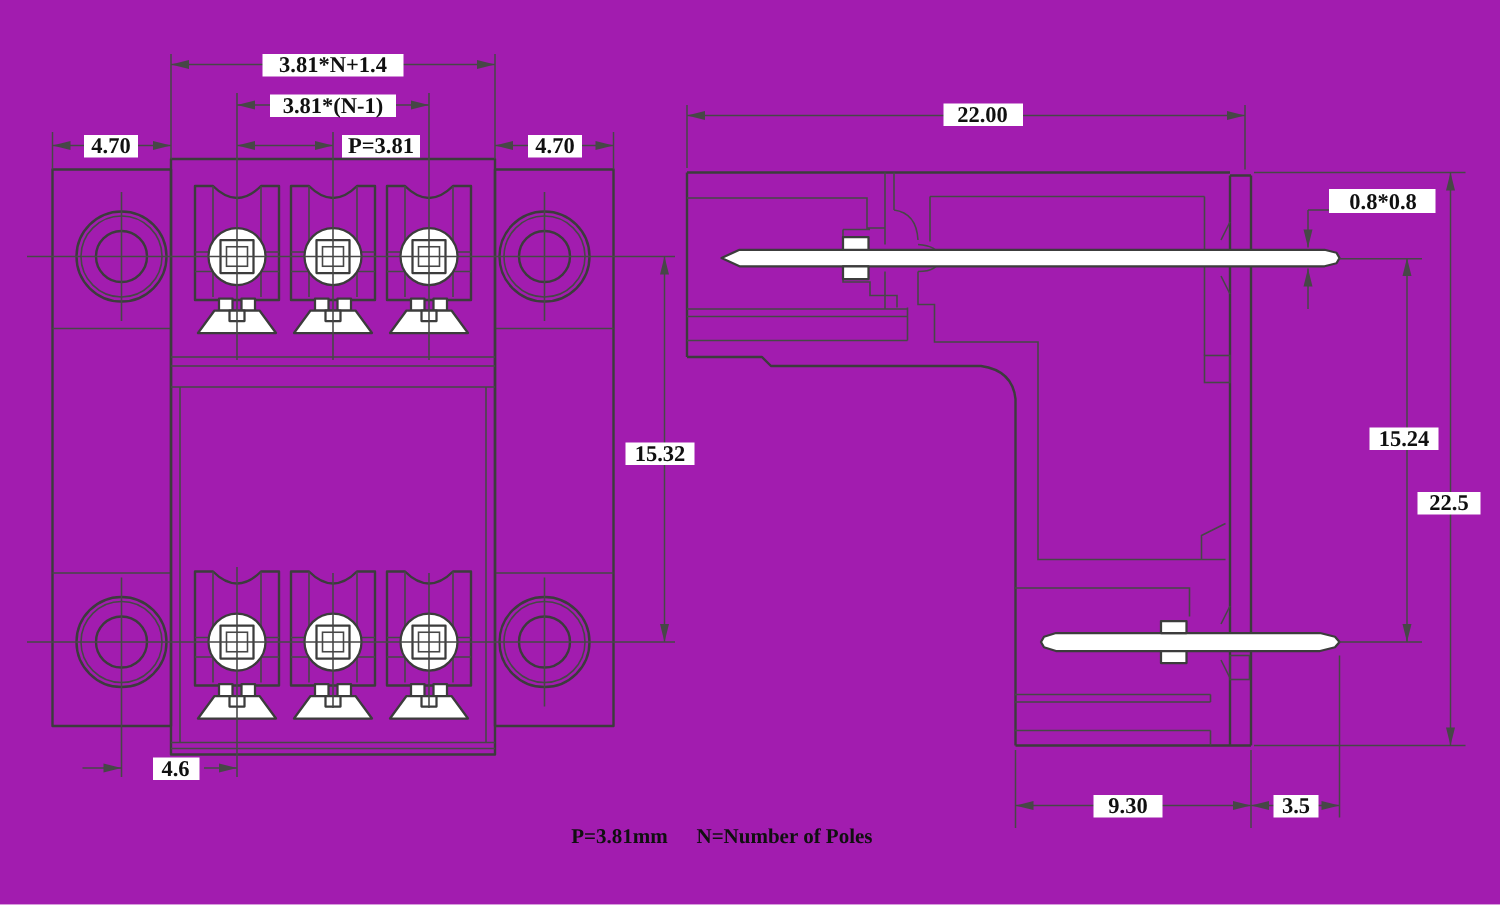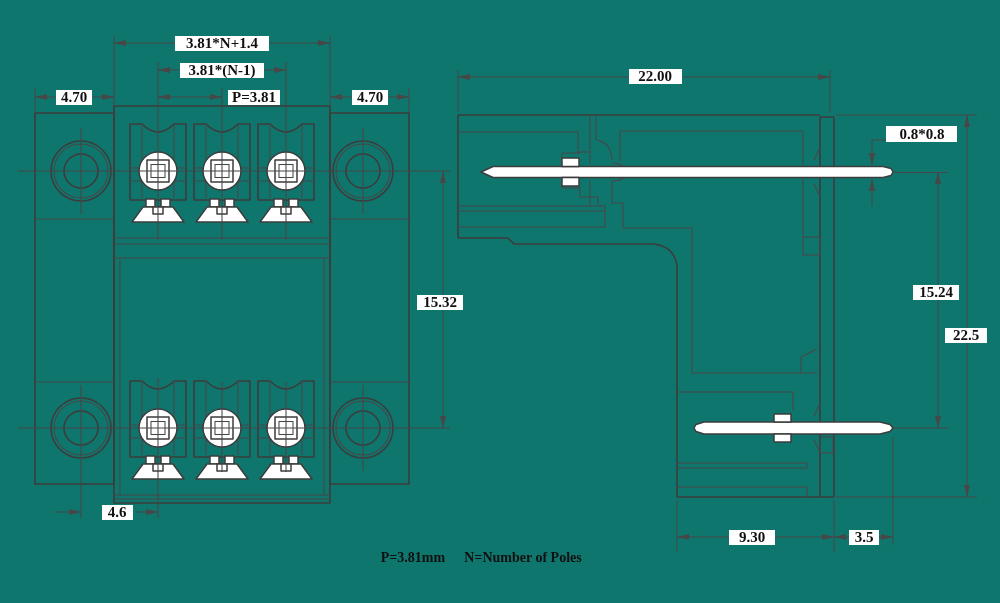--- a/index.html
+++ b/index.html
@@ -1,16 +1,16 @@
 <!DOCTYPE html>
 <html><head>
 <meta charset="utf-8">
 <style>
   html,body{margin:0;padding:0;background:#ffffff;}
-  .stage{position:relative;width:1000px;height:603px;background:#0f766e;overflow:hidden;
+  .stage{position:relative;width:1000px;height:603px;background:#a21caf;overflow:hidden;
          font-family:"Liberation Sans",sans-serif;}
   svg{display:block}
   .obj{fill:none;stroke:#3c3c3c;stroke-width:1.6;stroke-linecap:butt;stroke-linejoin:round}
   .wfill{fill:#ffffff;stroke:#3c3c3c;stroke-width:1.5;stroke-linejoin:round}
   .thin{fill:none;stroke:#474747;stroke-width:1.05;stroke-linecap:butt}
   .dim{fill:none;stroke:#474747;stroke-width:1;stroke-linecap:butt}
   .bgr{fill:#ffffff;stroke:none}
   .dtxt{font:700 15px "Liberation Serif",serif;fill:#101010;text-anchor:middle}
   .ntxt{font:700 14px "Liberation Serif",serif;fill:#101010;text-anchor:middle}
 </style>

